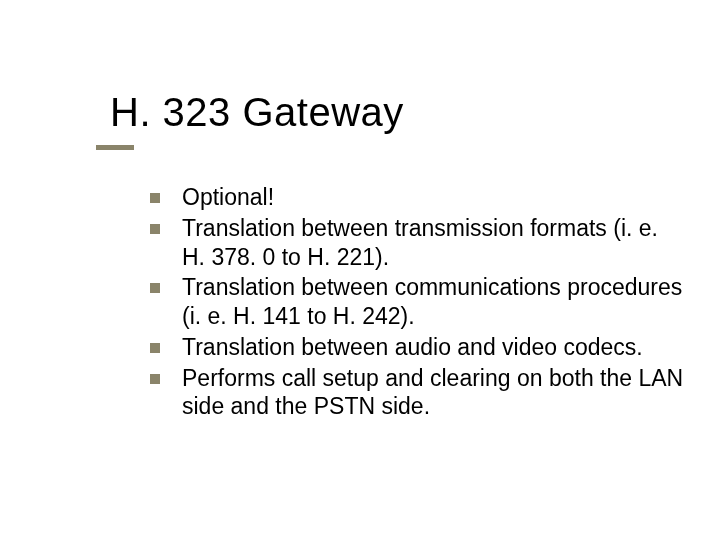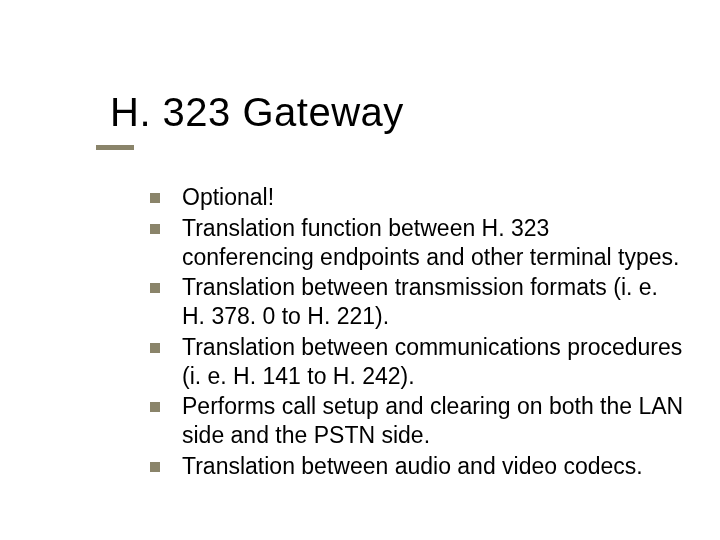--- a/index.html
+++ b/index.html
@@ -66,32 +66,28 @@
   <div class="title">H. 323 Gateway</div>
   <div class="accent-bar"></div>
 
   <div class="bullets">
     <div class="item">
       <div class="marker"></div>
       <div class="text">Optional!</div>
     </div>
     <div class="item">
       <div class="marker"></div>
-      <div class="text">Translation function between H. 323 conferencing endpoints and other terminal types.</div>
-    </div>
-    <div class="item">
-      <div class="marker"></div>
       <div class="text">Translation between transmission formats (i. e. H. 378. 0 to H. 221).</div>
     </div>
     <div class="item">
       <div class="marker"></div>
       <div class="text">Translation between communications procedures (i. e. H. 141 to H. 242).</div>
     </div>
     <div class="item">
       <div class="marker"></div>
-      <div class="text">Performs call setup and clearing on both the LAN side and the PSTN side.</div>
+      <div class="text">Translation between audio and video codecs.</div>
     </div>
     <div class="item">
       <div class="marker"></div>
-      <div class="text">Translation between audio and video codecs.</div>
+      <div class="text">Performs call setup and clearing on both the LAN side and the PSTN side.</div>
     </div>
   </div>
 </div>
 
 </body></html>

